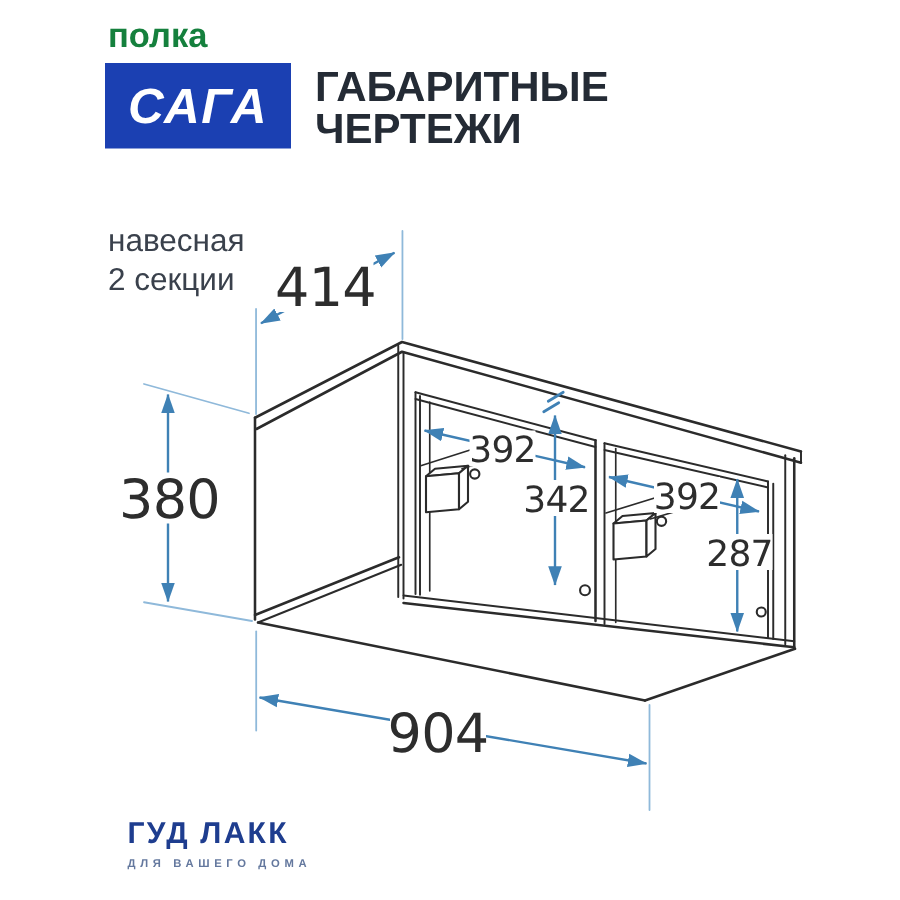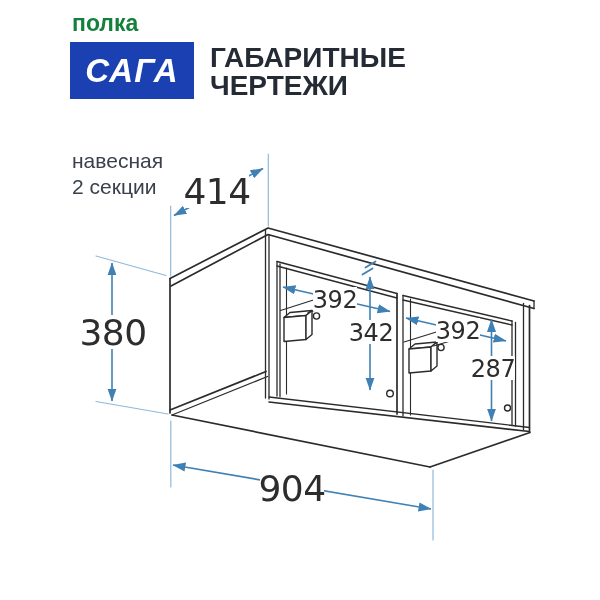--- a/index.html
+++ b/index.html
@@ -151,14 +151,18 @@
       <text class="num num-lg" x="217" y="204">414</text>
       <text class="num num-lg" x="113" y="345">380</text>
       <text class="num num-lg" x="292" y="501">904</text>
       <text class="num num-sm" x="335" y="308">392</text>
       <text class="num num-sm" x="371" y="341">342</text>
       <text class="num num-sm" x="458" y="339">392</text>
       <text class="num num-sm" x="493" y="377">287</text>
     </g>
   </svg>
 
+  <div class="logo">
+    <div class="logo-name">ГУД ЛАКК</div>
+    <div class="logo-tag">ДЛЯ ВАШЕГО ДОМА</div>
+  </div>
 
 </div>
 
 </body></html>

